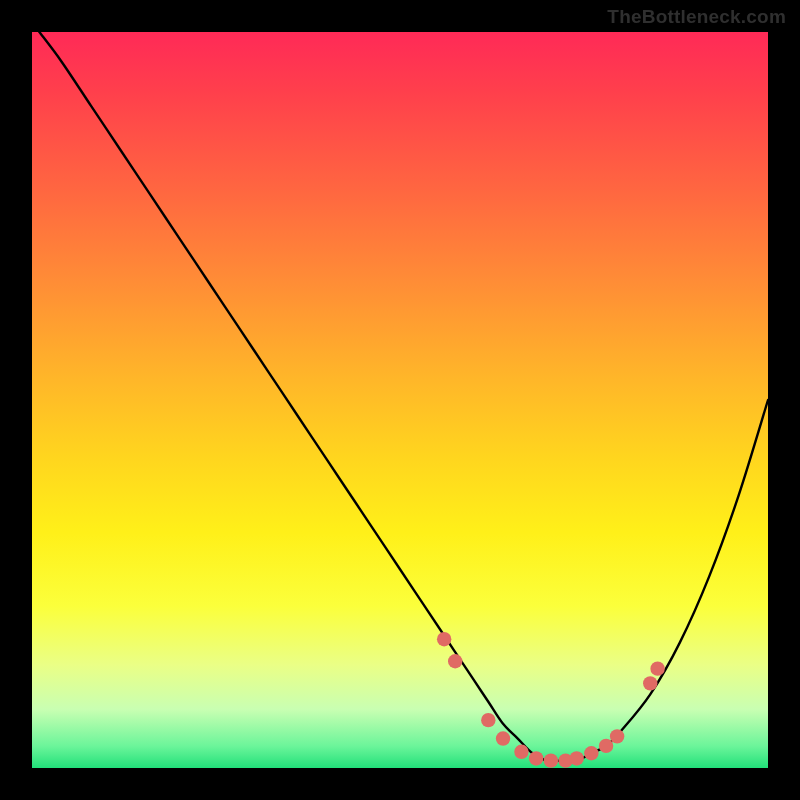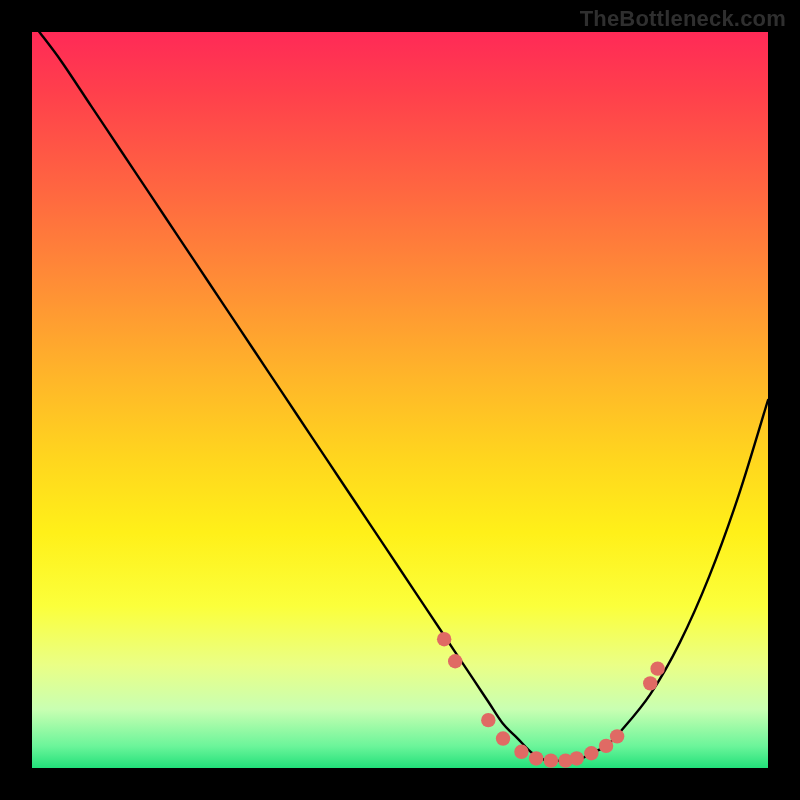--- a/index.html
+++ b/index.html
@@ -15,21 +15,21 @@
     position: relative;
     width: 800px;
     height: 800px;
     background: #000;
   }
   .watermark {
     position: absolute;
     top: 6px;
     right: 14px;
     color: #2f2f2f;
-    font-size: 22px;
+    font-size: 19px;
     font-weight: 600;
     letter-spacing: 0.2px;
     z-index: 5;
     user-select: none;
   }
   .plot-area {
     position: absolute;
     left: 32px;
     top: 32px;
     width: 736px;

